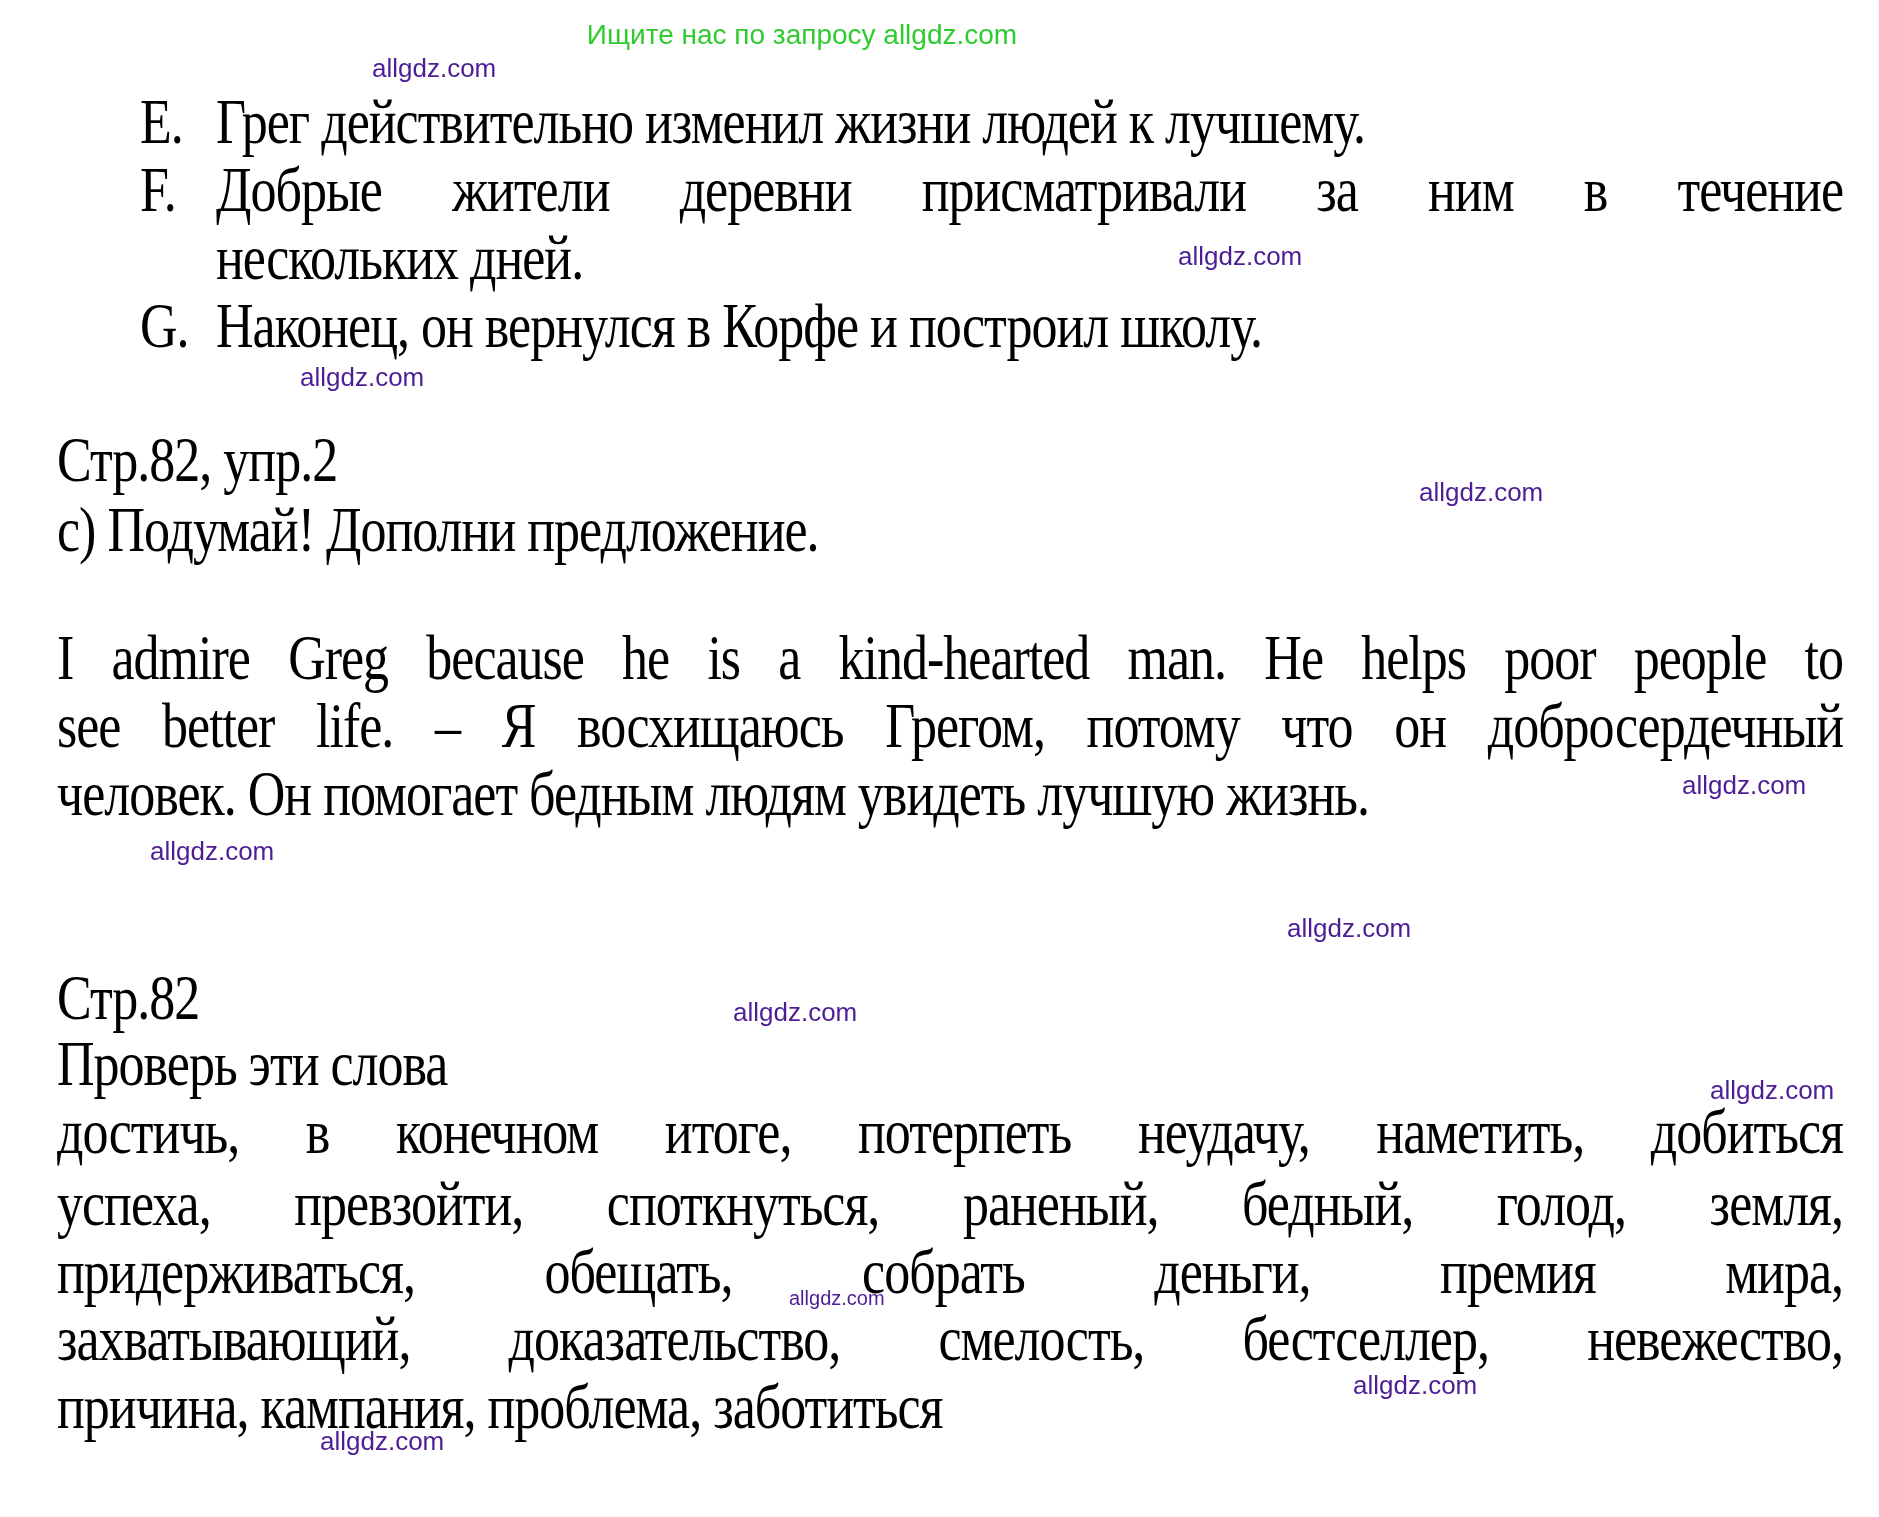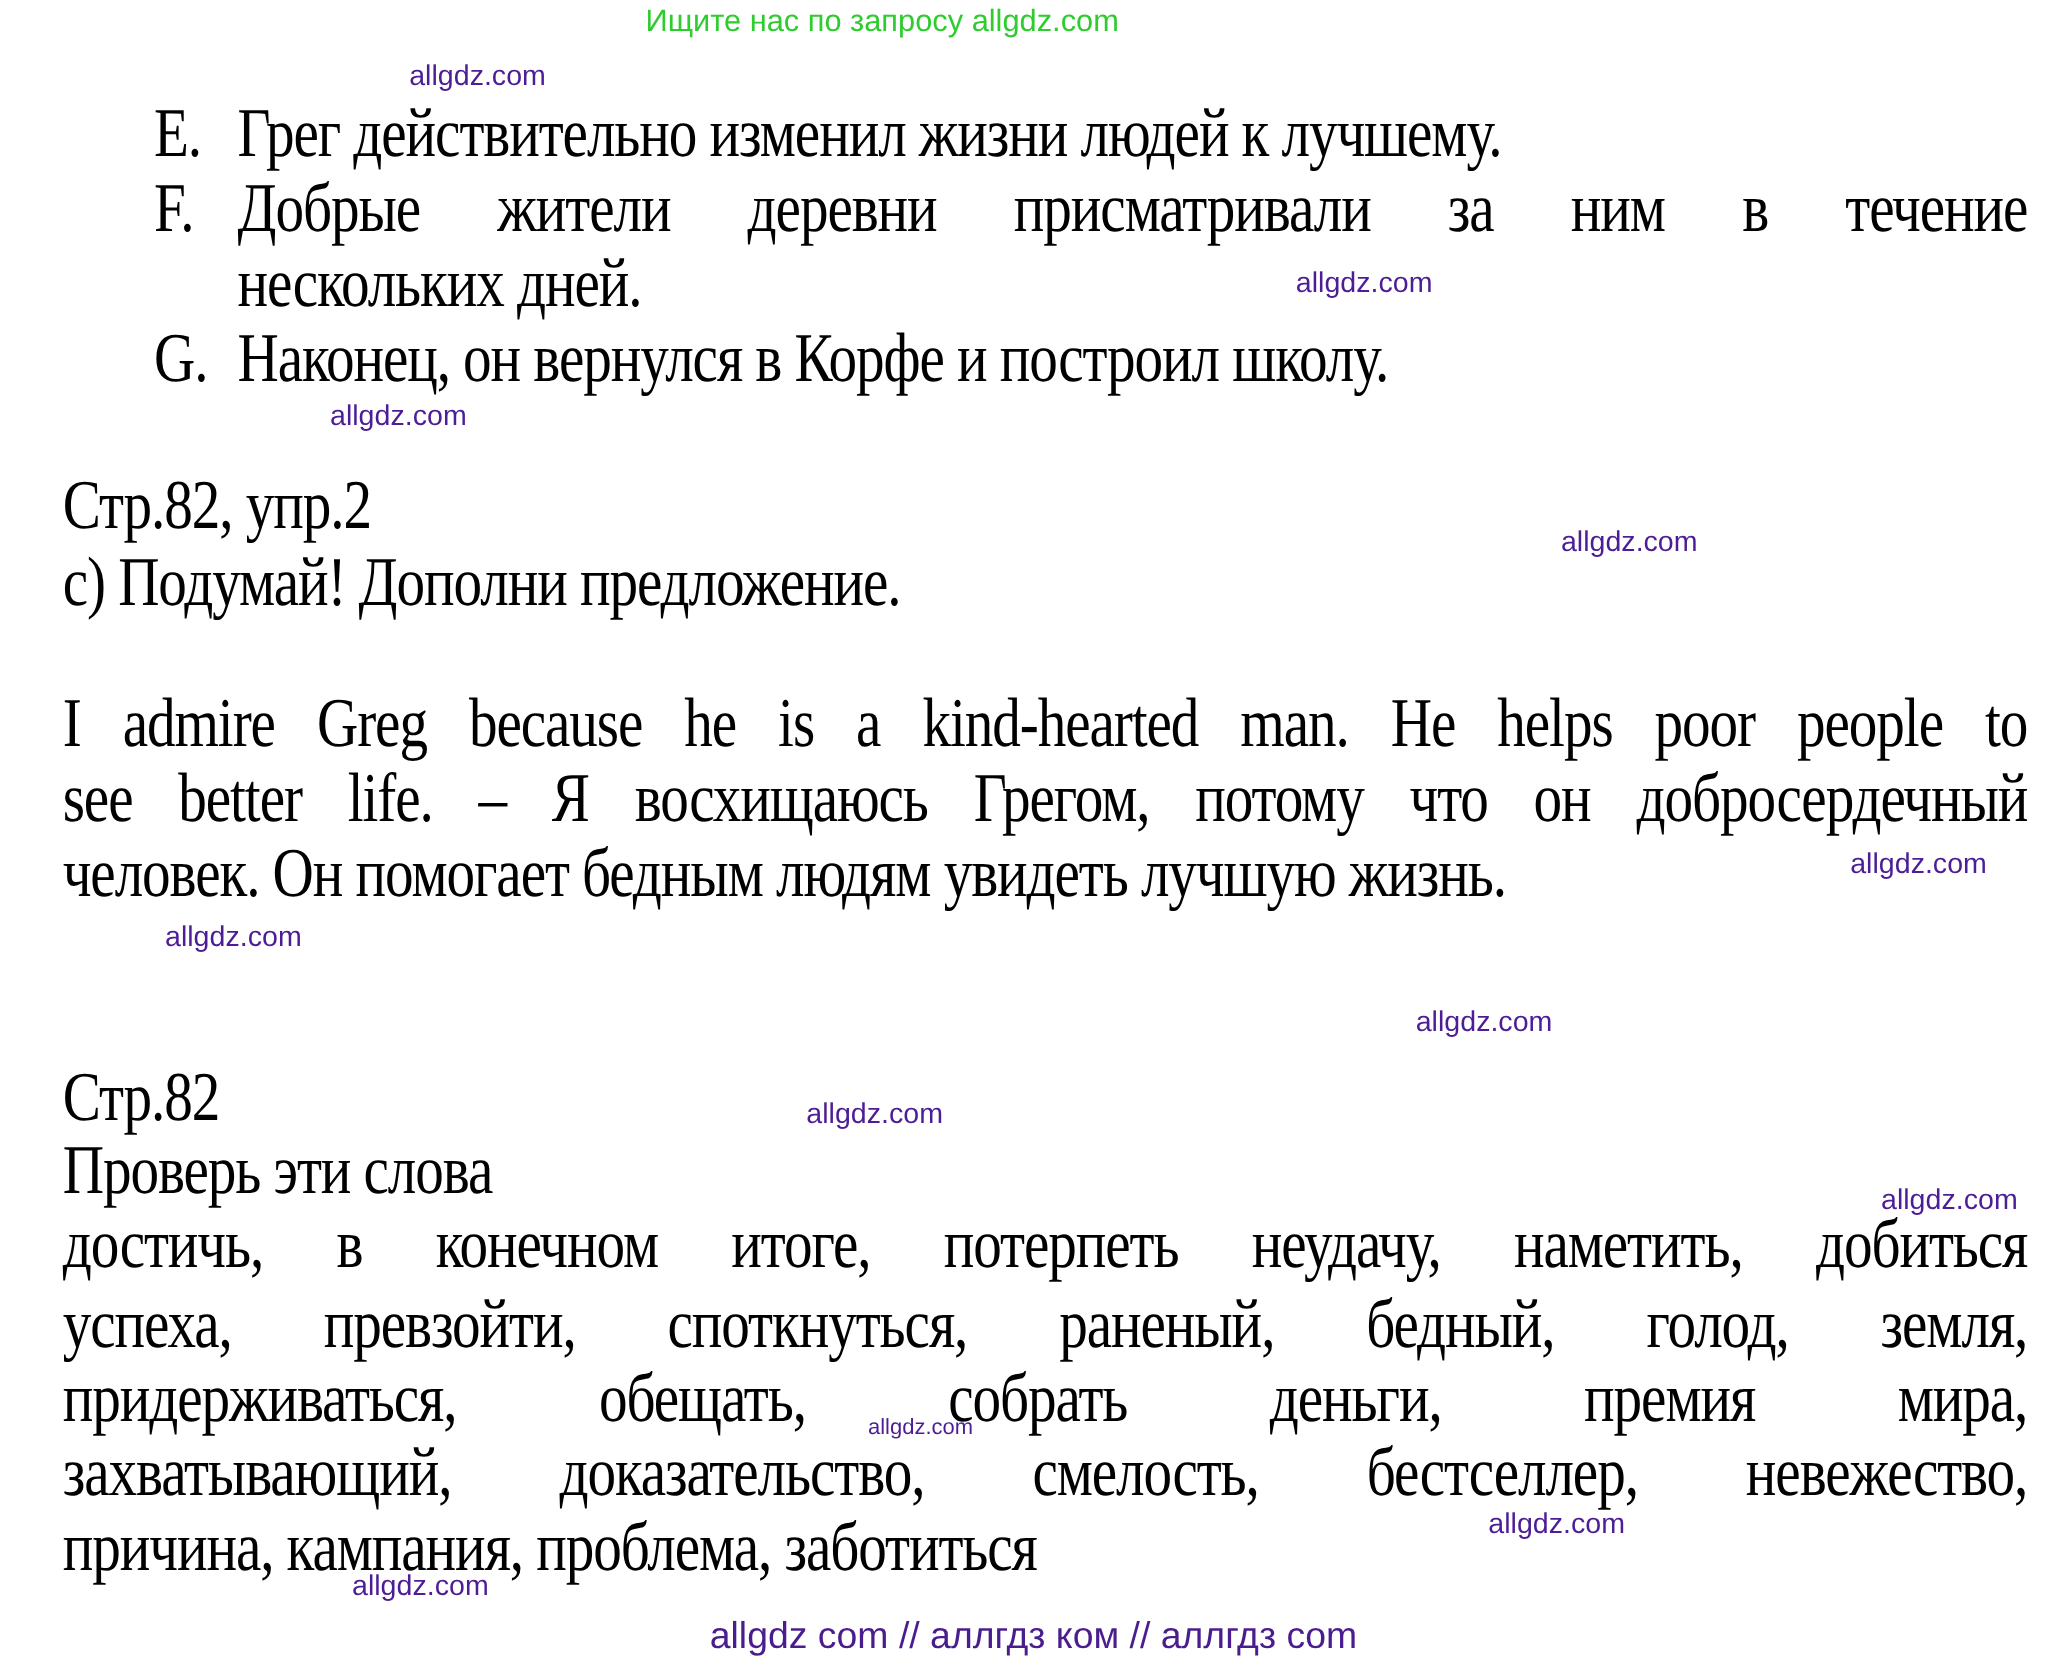--- a/index.html
+++ b/index.html
@@ -7,21 +7,21 @@
     width: 1879px; height: 1517px;
     background: #ffffff;
     position: relative;
     overflow: hidden;
     font-family: "Liberation Serif", serif;
   }
   .page { position: absolute; inset: 0; }
 
   
   .header-banner {
-    position: absolute; top: 4px; left: 0; width: 1604px;
+    position: absolute; top: 20px; left: 0; width: 1604px;
     text-align: center;
     font-family: "Liberation Sans", sans-serif;
     font-size: 28px; line-height: 30px;
     color: #2ecc2e;
   }
 
   
   .bodyline {
     position: absolute;
     font-family: "Liberation Serif", serif;
@@ -99,15 +99,14 @@
 
   <div class="bodyline col nowrap" style="top:967px;">Стр.82</div>
   <div class="bodyline col nowrap" style="top:1033px;">Проверь эти слова</div>
 
   <div class="bodyline col just" style="top:1101px;">достичь, в конечном итоге, потерпеть неудачу, наметить, добиться</div>
   <div class="bodyline col just" style="top:1173px;">успеха, превзойти, споткнуться, раненый, бедный, голод, земля,</div>
   <div class="bodyline col just" style="top:1241px;">придерживаться, обещать, собрать деньги, премия мира,</div>
   <div class="bodyline col just" style="top:1308px;">захватывающий, доказательство, смелость, бестселлер, невежество,</div>
   <div class="bodyline col nowrap" style="top:1376px;">причина, кампания, проблема, заботиться</div>
 
-  <div class="footer-banner">allgdz com  //  аллгдз ком  //  аллгдз com</div>
 
 </div>
 
 </body></html>

